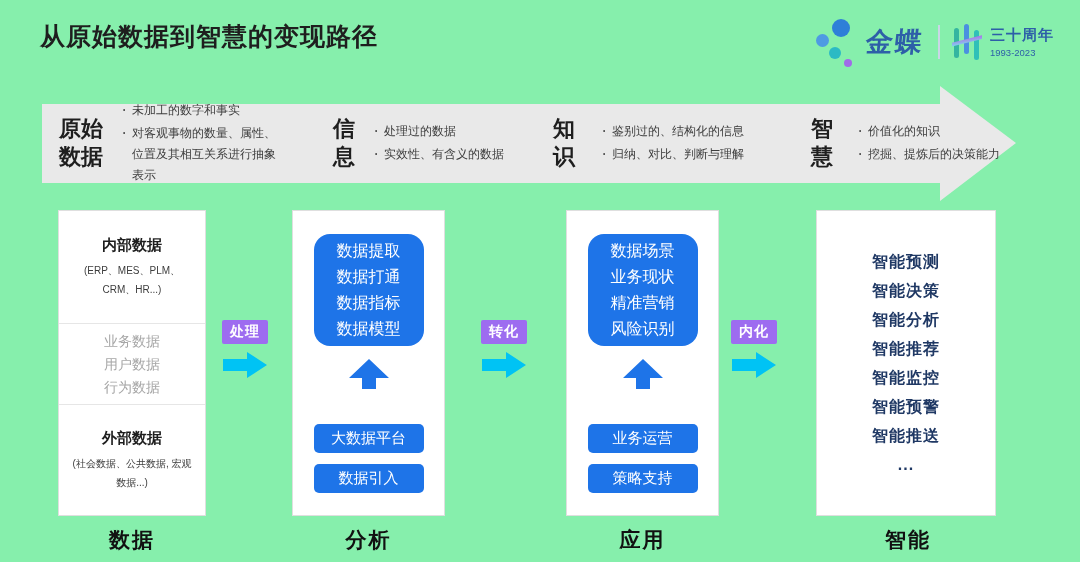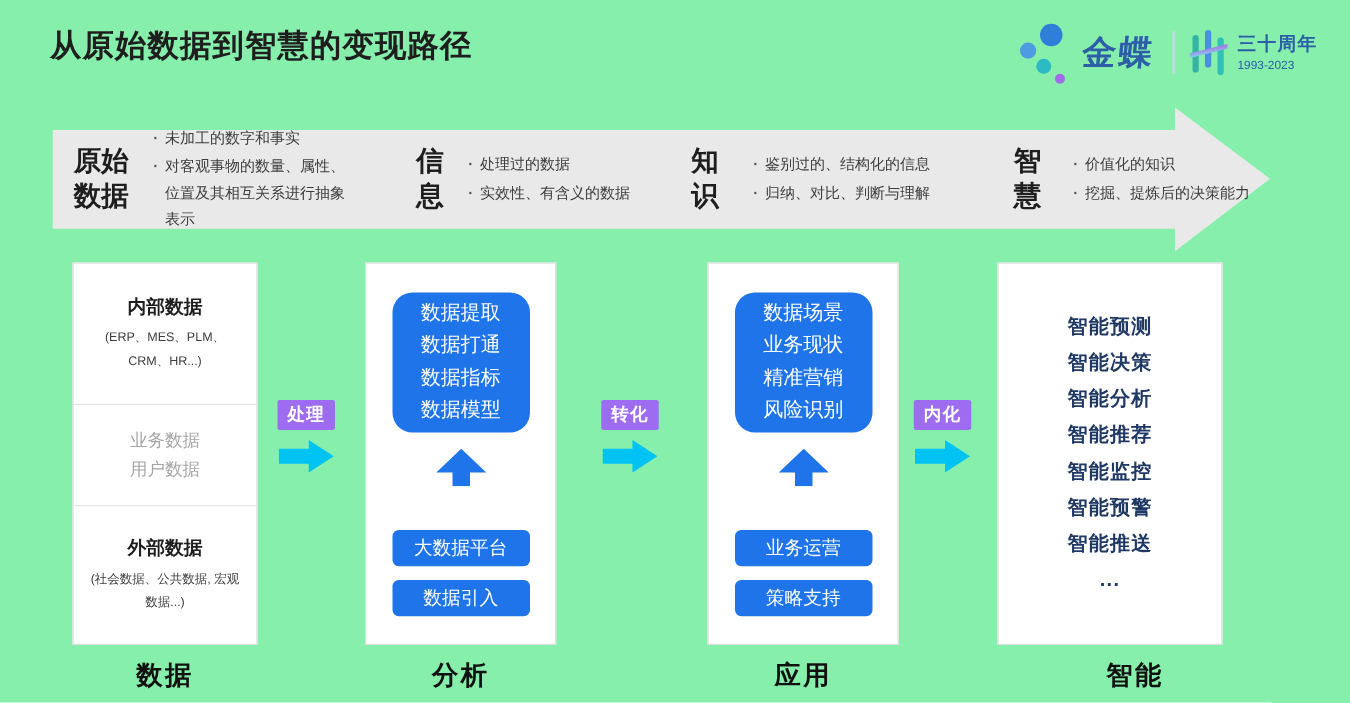--- a/index.html
+++ b/index.html
@@ -43,21 +43,21 @@
   .sec3{flex:1;display:flex;flex-direction:column;justify-content:center;}
 
   #box2{left:292px;width:153px;height:306px;}
   #box3{left:566px;width:153px;height:306px;}
   .card{position:absolute;left:50%;transform:translateX(-50%);top:23px;width:110px;height:112px;border-radius:16px;background:#1E74E8;color:#fff;display:flex;flex-direction:column;justify-content:center;text-align:center;font-size:16px;line-height:26px;}
   .uparrow{position:absolute;left:50%;transform:translateX(-50%);top:148px;}
   .btn{position:absolute;left:50%;transform:translateX(-50%);width:110px;height:29px;border-radius:5px;background:#1E74E8;color:#fff;font-size:15px;display:flex;align-items:center;justify-content:center;}
   .btn1{top:213px;}
   .btn2{top:253px;}
 
-  #box4{left:798px;width:180px;height:306px;display:flex;flex-direction:column;justify-content:center;text-align:center;}
+  #box4{left:816px;width:180px;height:306px;display:flex;flex-direction:column;justify-content:center;text-align:center;}
   .smart-item{font-size:16px;font-weight:800;color:#1F3864;line-height:29px;letter-spacing:1px;}
 
   .col-label{position:absolute;top:526px;font-size:21px;font-weight:800;color:#111;text-align:center;letter-spacing:2px;}
   #lab1{left:58px;width:148px;}
   #lab2{left:292px;width:153px;}
   #lab3{left:566px;width:153px;}
   #lab4{left:818px;width:180px;}
 
   
   .conn{position:absolute;top:320px;width:48px;display:flex;flex-direction:column;align-items:center;}
@@ -168,20 +168,21 @@
   </div>
 
   <div class="col-box" id="box1">
     <div class="sec sec1">
       <div class="sec-title">内部数据</div>
       <div class="sec-sub">(ERP、MES、PLM、CRM、HR...)</div>
     </div>
     <div class="sec sec2">
       <div>业务数据</div>
       <div>用户数据</div>
+      <div>行为数据</div>
     </div>
     <div class="sec sec3">
       <div class="sec-title">外部数据</div>
       <div class="sec-sub">(社会数据、公共数据, 宏观数据...)</div>
     </div>
   </div>
 
   <div class="conn" id="conn1">
     <div class="conn-tag">处理</div>
     <svg class="cyan-arrow" width="44" height="26" viewBox="0 0 44 26">

